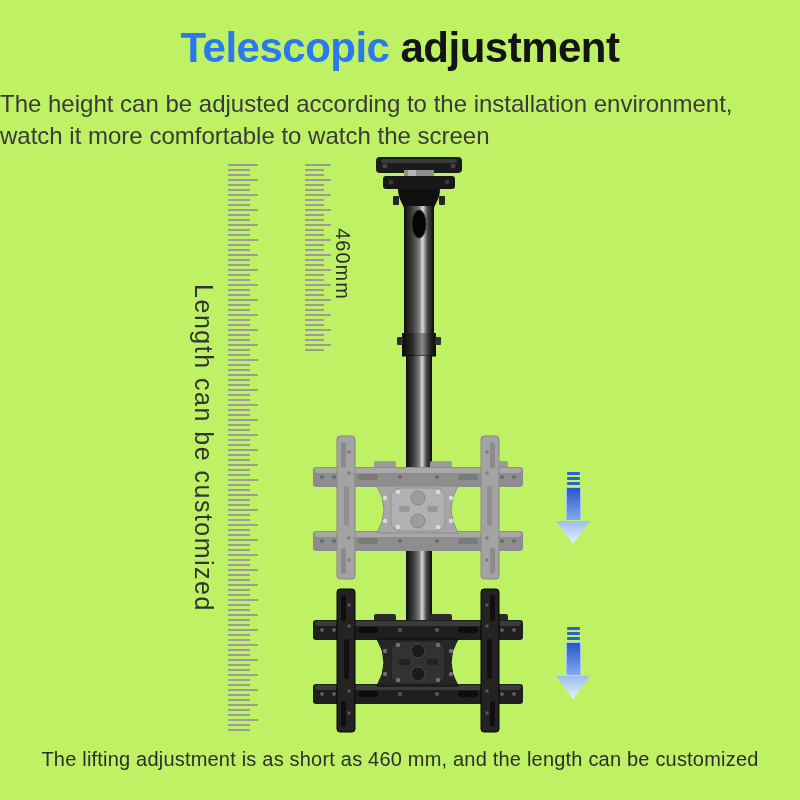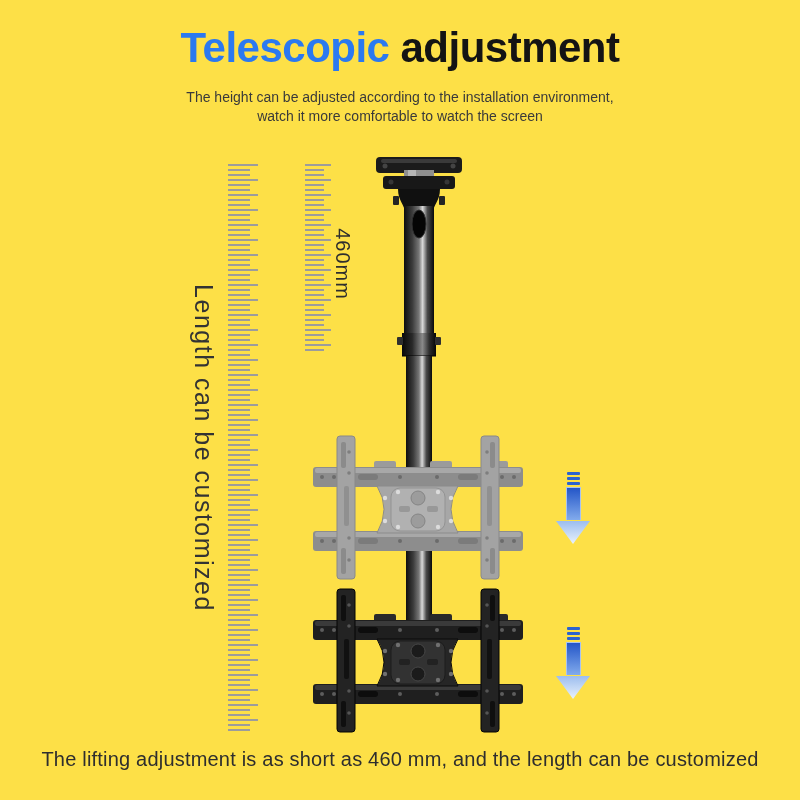--- a/index.html
+++ b/index.html
@@ -1,32 +1,32 @@
 <!DOCTYPE html>
 <html><head>
 <meta charset="utf-8">
 <style>
   html,body{margin:0;padding:0;}
   body{
     width:800px;height:800px;background:#ffffff;overflow:hidden;
     font-family:"Liberation Sans", sans-serif;position:relative;
   }
-  .canvas{position:relative;width:800px;height:800px;background:#fde047;}
+  .canvas{position:relative;width:800px;height:800px;background:#bef264;}
 
   
   .title{
     position:absolute;top:24px;left:0;width:800px;text-align:center;
     font-size:42px;font-weight:800;letter-spacing:-0.5px;line-height:1.15;
     margin:0;
   }
   .title .hl{color:#2b79f0;}
   .title .rest{color:#141414;margin-left:11px;}
   .subtitle{
-    position:absolute;top:88px;left:0;width:800px;text-align:center;
-    font-size:14px;color:#3a3a3a;line-height:1.35;margin:0;font-weight:400;
+    position:absolute;top:88px;left:0;width:800px;text-align:left;
+    font-size:24px;color:#3a3a3a;line-height:1.35;margin:0;font-weight:400;
   }
 
   
   .side-label{
     position:absolute;left:203px;top:448px;
     transform:translate(-50%,-50%) rotate(90deg);transform-origin:center;
     white-space:nowrap;font-size:25px;color:#333333;letter-spacing:1.5px;
     font-weight:400;
   }
   .measure-label{

